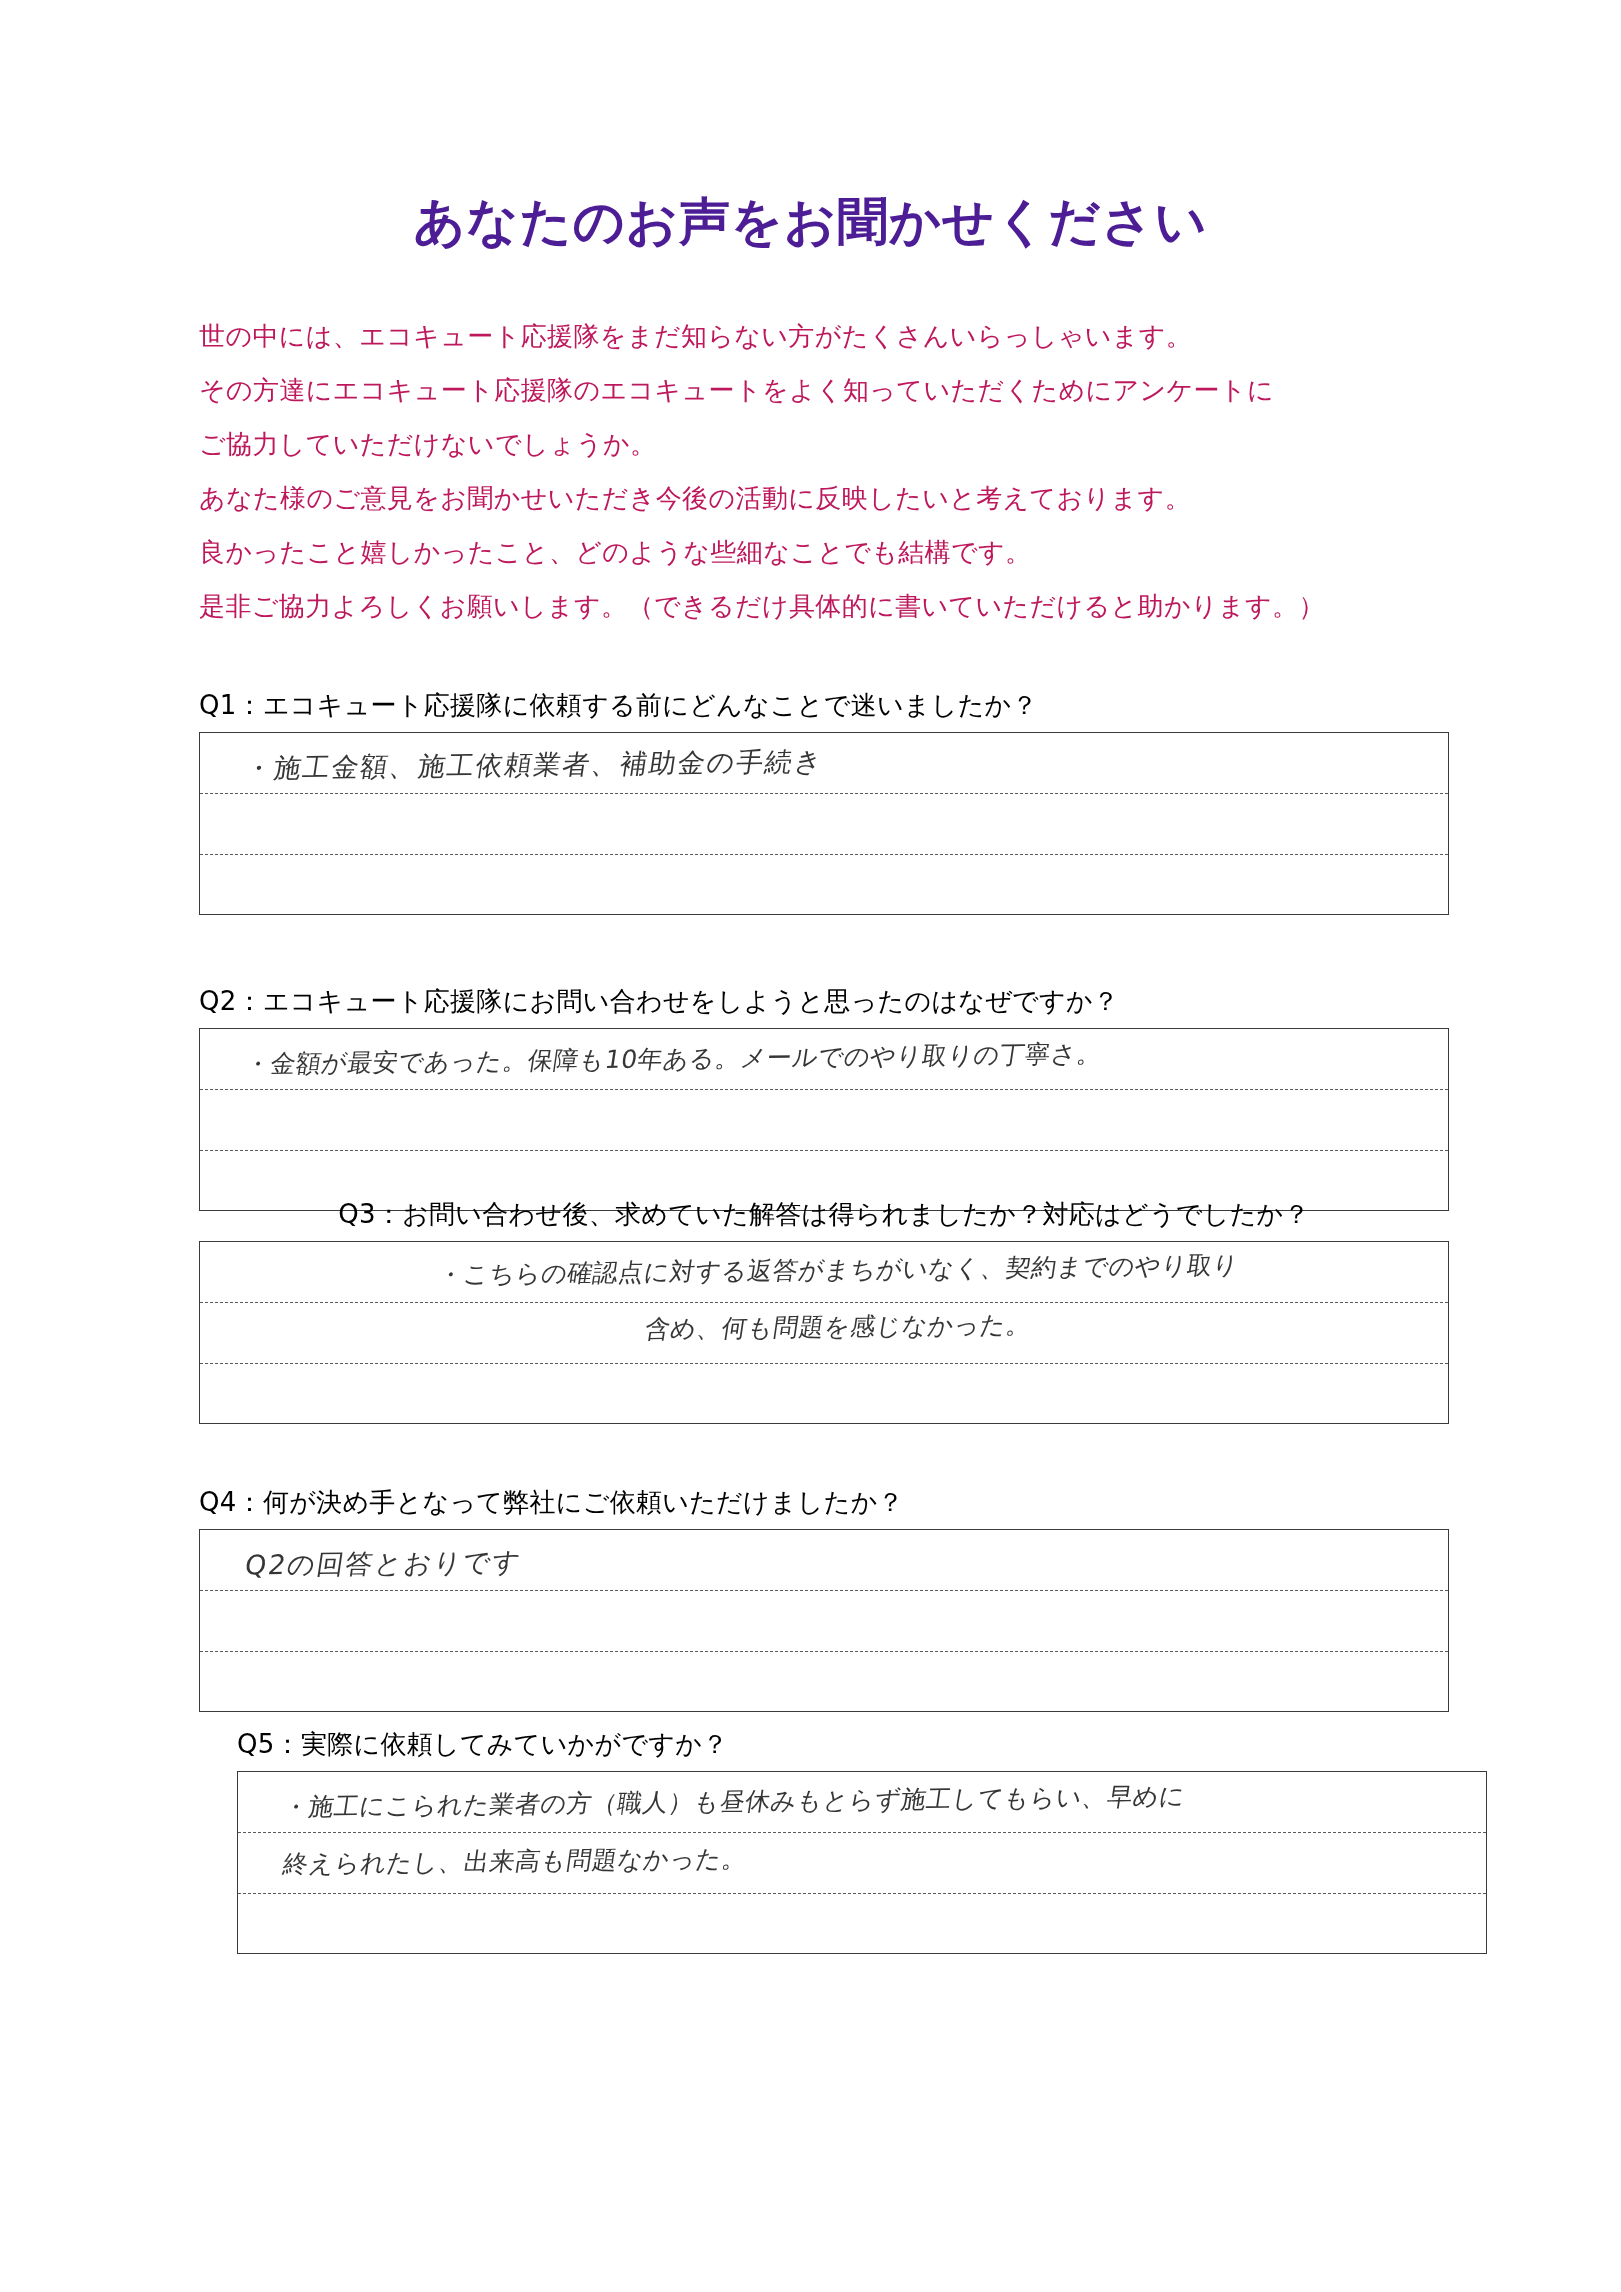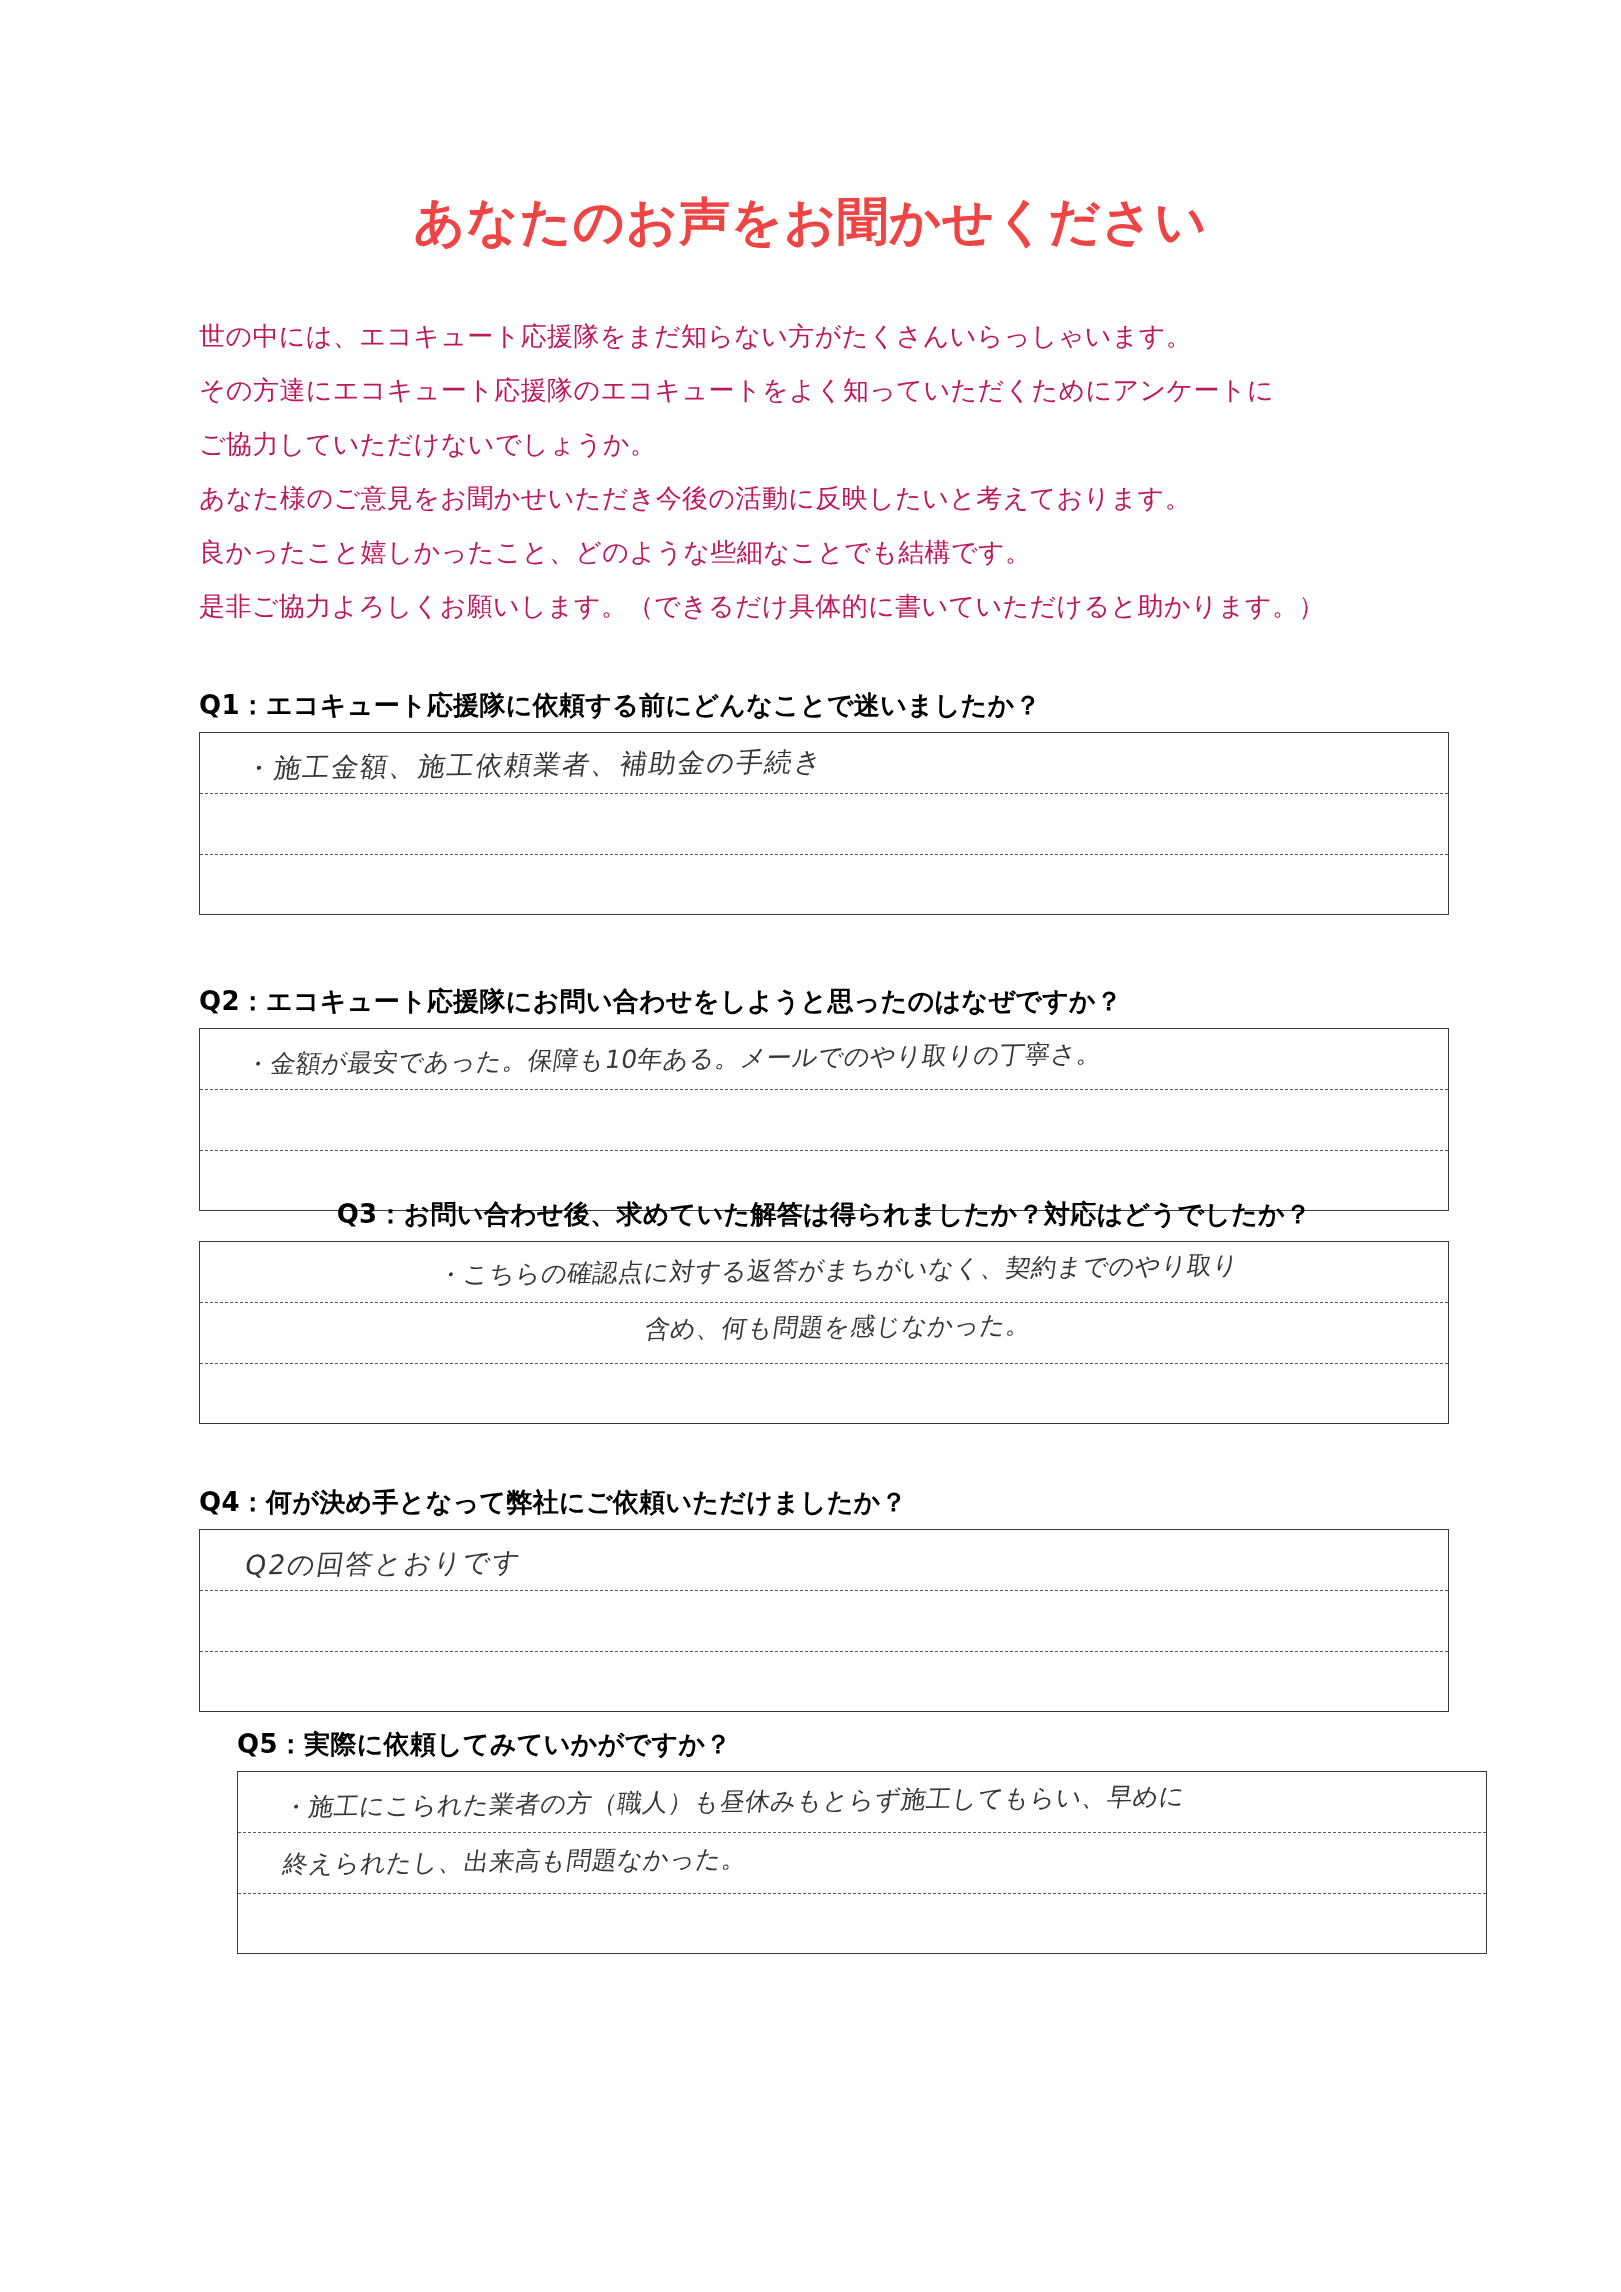--- a/index.html
+++ b/index.html
@@ -29,21 +29,21 @@
   .title {
     position: absolute;
     left: 0;
     top: 159px;
     width: 1621px;
     text-align: center;
     font-size: 51px;
     font-weight: bold;
     letter-spacing: 0.9px;
     line-height: 1.15;
-    color: #ef4444;
+    color: #4c1d95;
     font-family: "DejaVu Sans", "Liberation Sans", sans-serif;
   }
 
   
   .intro {
     position: absolute;
     left: 199px;
     top: 309px;
     width: 1272px;
   }
@@ -57,21 +57,21 @@
   }
 
   
   .qblock {
     position: absolute;
     left: 199px;
     width: 1250px;
   }
   .qheading {
     font-size: 26px;
-    font-weight: bold;
+    font-weight: normal;
     letter-spacing: 0.3px;
     color: #000000;
     margin: 0 0 9px 0;
     white-space: nowrap;
     font-family: "DejaVu Sans", "Liberation Sans", sans-serif;
   }
 
   
   .answer-box {
     position: relative;

